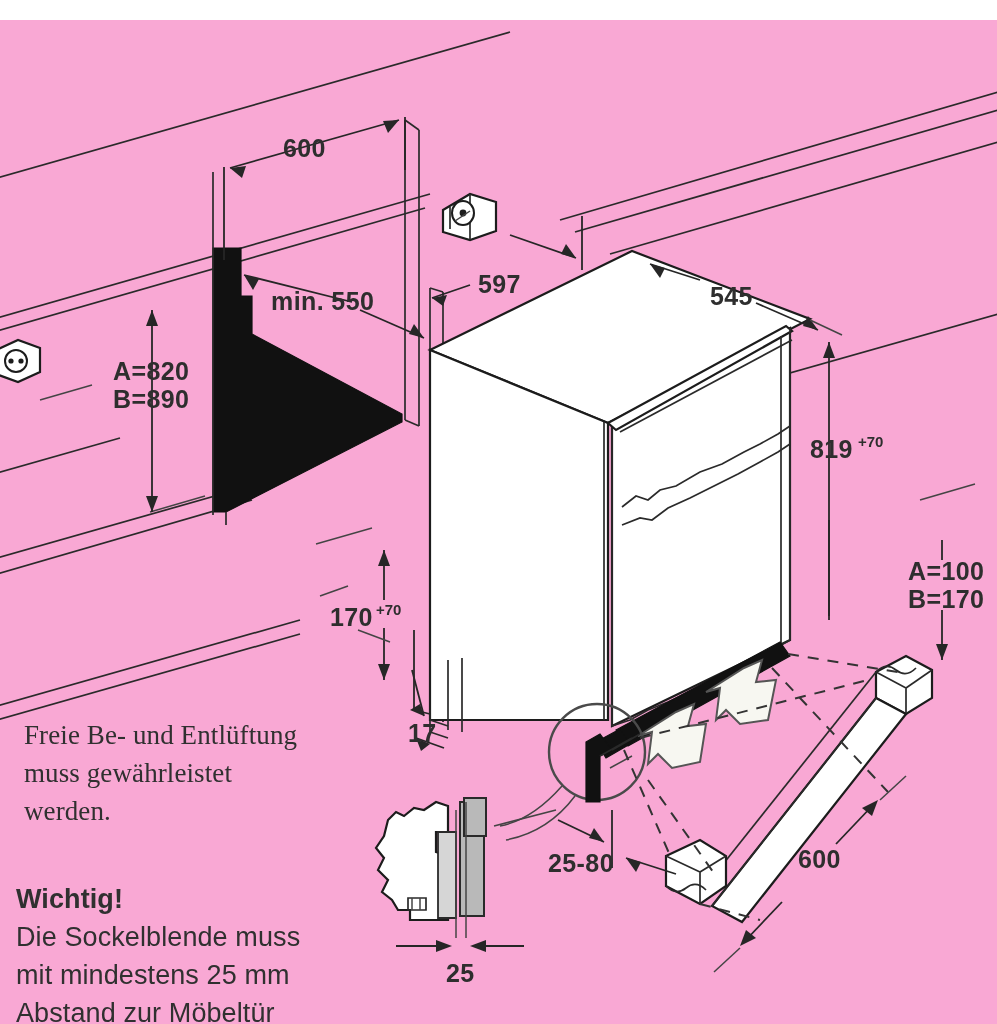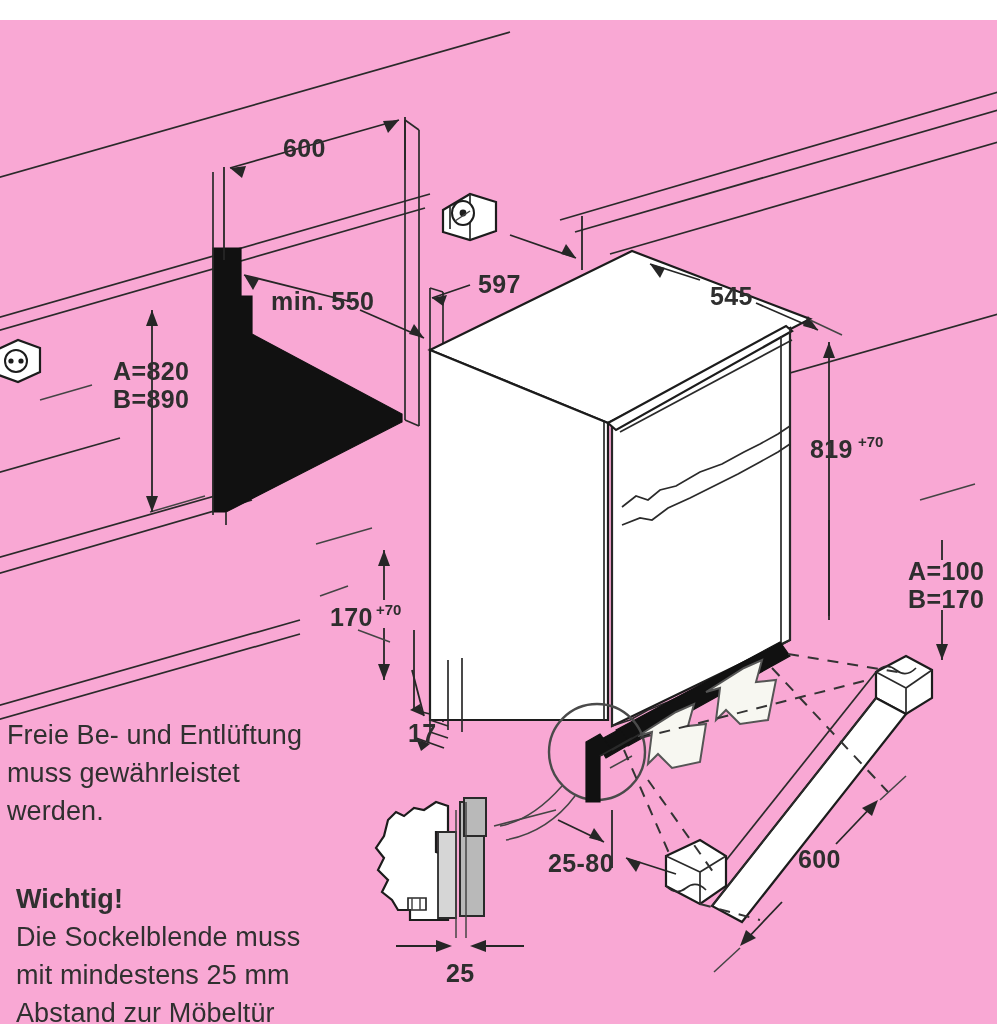--- a/index.html
+++ b/index.html
@@ -343,21 +343,21 @@
       <polygon points="878,780 862,788 872,796" fill="#262626"></polygon>
       <path class="dim" d="M 782 882 L 744 922"></path>
       <polygon points="740,926 756,918 746,910" fill="#262626"></polygon>
       <path class="ln-hair" d="M 880 780 L 906 756"></path>
       <path class="ln-hair" d="M 740 928 L 714 952"></path>
       <text class="lbl" x="798" y="848">600</text>
     </g>
 
   </svg>
 
-  <div class="note" style="left:7px; top:696px;">Freie Be- und Entlüftung
+  <div class="note" style="left:24px; top:696px;font-family:Liberation Serif, serif;">Freie Be- und Entlüftung
 muss gewährleistet
 werden.</div>
 
   <div class="note" style="left:16px; top:860px; font-weight:700;">Wichtig!</div>
 
   <div class="note" style="left:16px; top:898px;">Die Sockelblende muss
 mit mindestens 25 mm
 Abstand zur Möbeltür
 montiert werden.</div>
 

